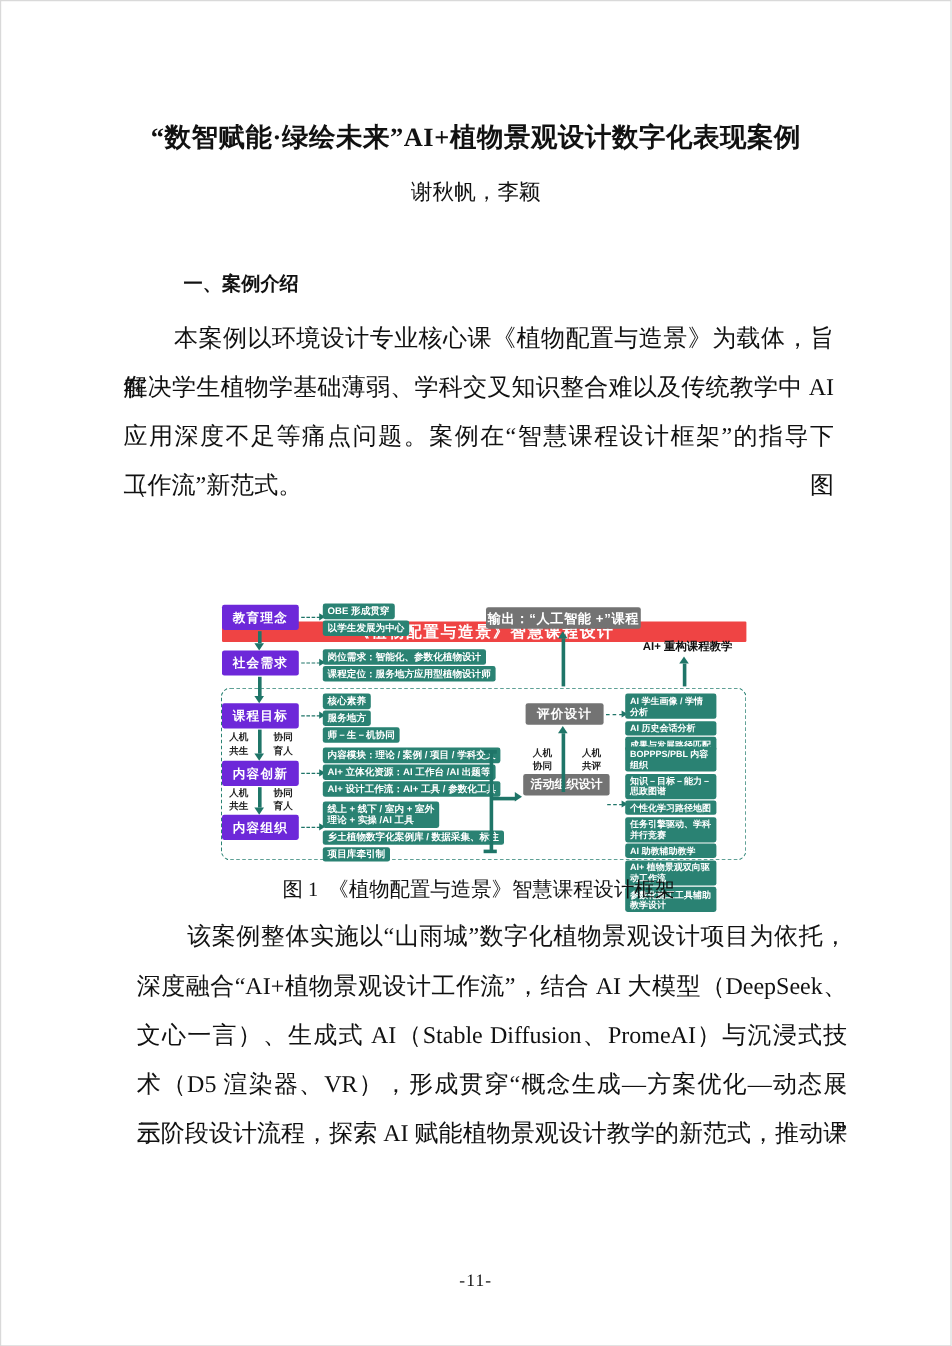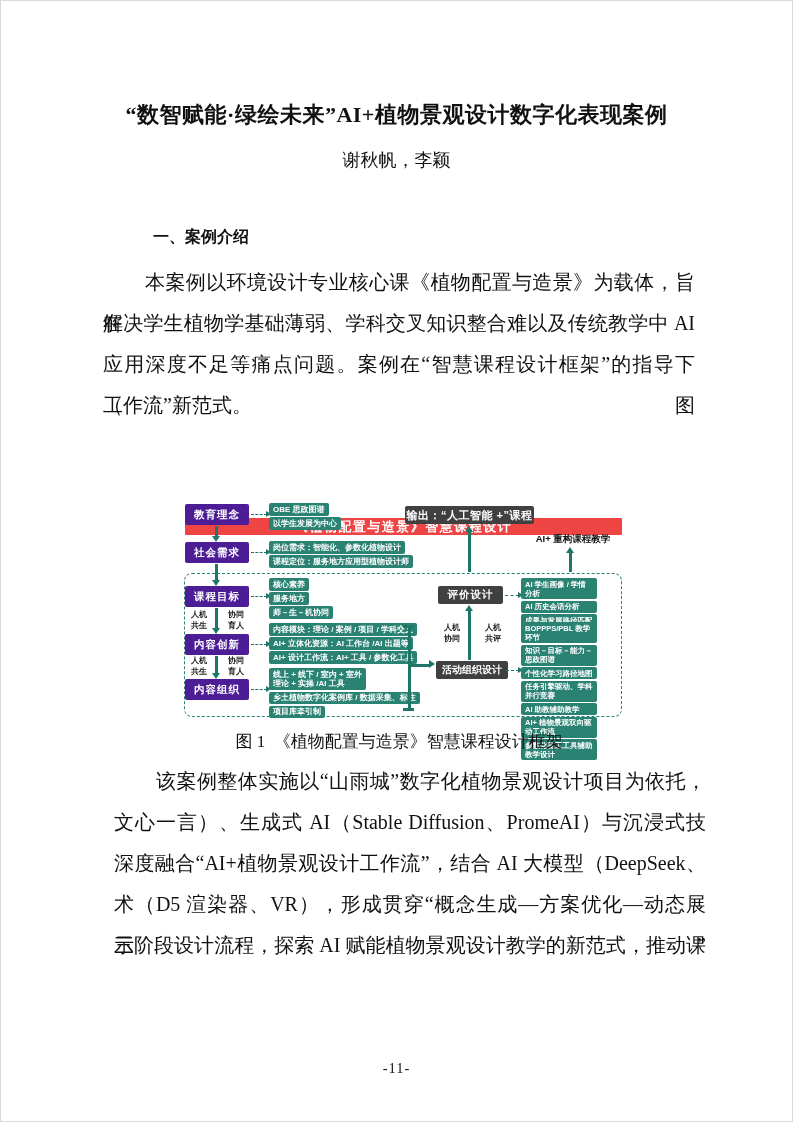--- a/index.html
+++ b/index.html
@@ -23,24 +23,24 @@
   .page-num{position:absolute;top:1060px;left:0;width:793px;text-align:center;
     font-size:14.5px;letter-spacing:1px;}
 
   
   .figure{position:absolute;left:155px;top:470px;width:487px;height:260px;
     font-family:"Liberation Sans","DejaVu Sans",sans-serif;background:#fff;}
   .figure *{box-sizing:border-box;}
   .fig-header{position:absolute;left:30px;top:8px;width:437px;height:17px;
     background:#ef4444;color:#fff;font-weight:bold;font-size:13px;
     text-align:center;line-height:17px;letter-spacing:1.5px;border-radius:1px;margin-top:40px;}
-  .bigbox{position:absolute;left:30px;width:64px;height:21px;background:#4c1d95;
+  .bigbox{position:absolute;left:30px;width:64px;height:21px;background:#6d28d9;
     color:#fff;font-weight:bold;font-size:10.5px;display:flex;align-items:center;
     justify-content:center;letter-spacing:1px;border-radius:2px;}
-  .midbox{position:absolute;background:#404040;color:#fff;font-weight:bold;
+  .midbox{position:absolute;background:#737373;color:#fff;font-weight:bold;
     display:flex;align-items:center;justify-content:center;border-radius:2px;}
   .stack{position:absolute;display:flex;flex-direction:column;gap:1.5px;align-items:flex-start;}
   .sb{background:#2a8273;color:#fff;font-weight:bold;font-size:8px;line-height:1.2;
     padding:1.5px 4px;border-radius:2px;white-space:pre-line;}
   .rstack .sb{width:76px;font-size:7.5px;}
   .dashrect{position:absolute;left:29px;top:103px;width:438px;height:144px;
     border:1.6px dashed #2a8273;border-radius:8px;}
   .varrow{position:absolute;width:2.6px;background:#1f7568;}
   .varrow.down::after{content:"";position:absolute;bottom:-6px;left:-3.2px;
     border:4.5px solid transparent;border-top:6.5px solid #1f7568;border-bottom:none;}
@@ -104,21 +104,21 @@
     <div>育人</div>
   </div>
 
   <div class="darrow" style="left:96px;top:44px;width:16px;"></div>
   <div class="darrow" style="left:96px;top:82px;width:16px;"></div>
   <div class="darrow" style="left:96px;top:126px;width:16px;"></div>
   <div class="darrow" style="left:96px;top:174px;width:16px;"></div>
   <div class="darrow" style="left:96px;top:219px;width:16px;"></div>
 
   <div class="stack" style="left:114px;top:33px;">
-    <div class="sb">OBE 思政图谱</div>
+    <div class="sb">OBE 形成贯穿</div>
     <div class="sb">以学生发展为中心</div>
   </div>
   <div class="stack" style="left:114px;top:71px;">
     <div class="sb">岗位需求：智能化、参数化植物设计</div>
     <div class="sb">课程定位：服务地方应用型植物设计师</div>
   </div>
   <div class="stack" style="left:114px;top:108px;">
     <div class="sb">核心素养</div>
     <div class="sb">服务地方</div>
     <div class="sb">师－生－机协同</div>
@@ -136,21 +136,21 @@
   </div>
 
   <div class="dashrect"></div>
 
   <div class="bracket-v"></div>
   <div class="bracket-cap" style="top:155px;"></div>
   <div class="bracket-cap" style="top:238px;"></div>
   <div class="sarrow-h" style="left:255px;top:194px;width:20px;"></div>
 
   <div class="midbox" style="left:283px;top:116px;width:65px;height:18px;font-size:10.5px;letter-spacing:1px;">评价设计</div>
-  <div class="midbox" style="left:281px;top:191px;width:72px;height:18px;font-size:10px;">活动组织设计</div>
+  <div class="midbox" style="left:281px;top:175px;width:72px;height:18px;font-size:10px;">活动组织设计</div>
 
   <div class="varrow up" style="left:313px;top:141px;height:49px;"></div>
   <div class="vlabel" style="left:287px;top:153px;">
     <div>人机</div>
     <div>协同</div>
   </div>
   <div class="vlabel" style="left:328px;top:153px;">
     <div>人机</div>
     <div>共评</div>
   </div>
@@ -163,33 +163,33 @@
 
   <div class="darrow" style="left:350px;top:125px;width:14px;"></div>
   <div class="darrow" style="left:351px;top:200px;width:13px;"></div>
 
   <div class="stack rstack" style="left:366px;top:108px;">
     <div class="sb">AI 学生画像 / 学情分析</div>
     <div class="sb">AI 历史会话分析</div>
     <div class="sb">成果与发展路径匹配</div>
   </div>
   <div class="stack rstack" style="left:366px;top:152px;">
-    <div class="sb">BOPPPS/PBL 教学环节</div>
+    <div class="sb">BOPPPS/PBL 内容组织</div>
     <div class="sb">知识－目标－能力－思政图谱</div>
     <div class="sb">个性化学习路径地图</div>
     <div class="sb">任务引擎驱动、学科并行竞赛</div>
     <div class="sb">AI 助教辅助教学</div>
     <div class="sb">AI+ 植物景观双向驱动工作流</div>
     <div class="sb">参数化施工工具辅助教学设计</div>
   </div>
 </div>
 
 <div class="fig-caption">图 1  《植物配置与造景》智慧课程设计框架</div>
 
 <div class="para" id="para2">
   <div class="line jline indent">该案例整体实施以“山雨城”数字化植物景观设计项目为依托，</div>
+  <div class="line jline">深度融合“AI+植物景观设计工作流”，结合 AI 大模型（DeepSeek、</div>
   <div class="line jline">文心一言）、生成式 AI（Stable Diffusion、PromeAI）与沉浸式技</div>
-  <div class="line jline">深度融合“AI+植物景观设计工作流”，结合 AI 大模型（DeepSeek、</div>
   <div class="line jline">术（D5 渲染器、VR），形成贯穿“概念生成—方案优化—动态展示”</div>
   <div class="line jline">三阶段设计流程，探索 AI 赋能植物景观设计教学的新范式，推动课</div>
 </div>
 
 <div class="page-num">-11-</div>
 
 </body></html>

